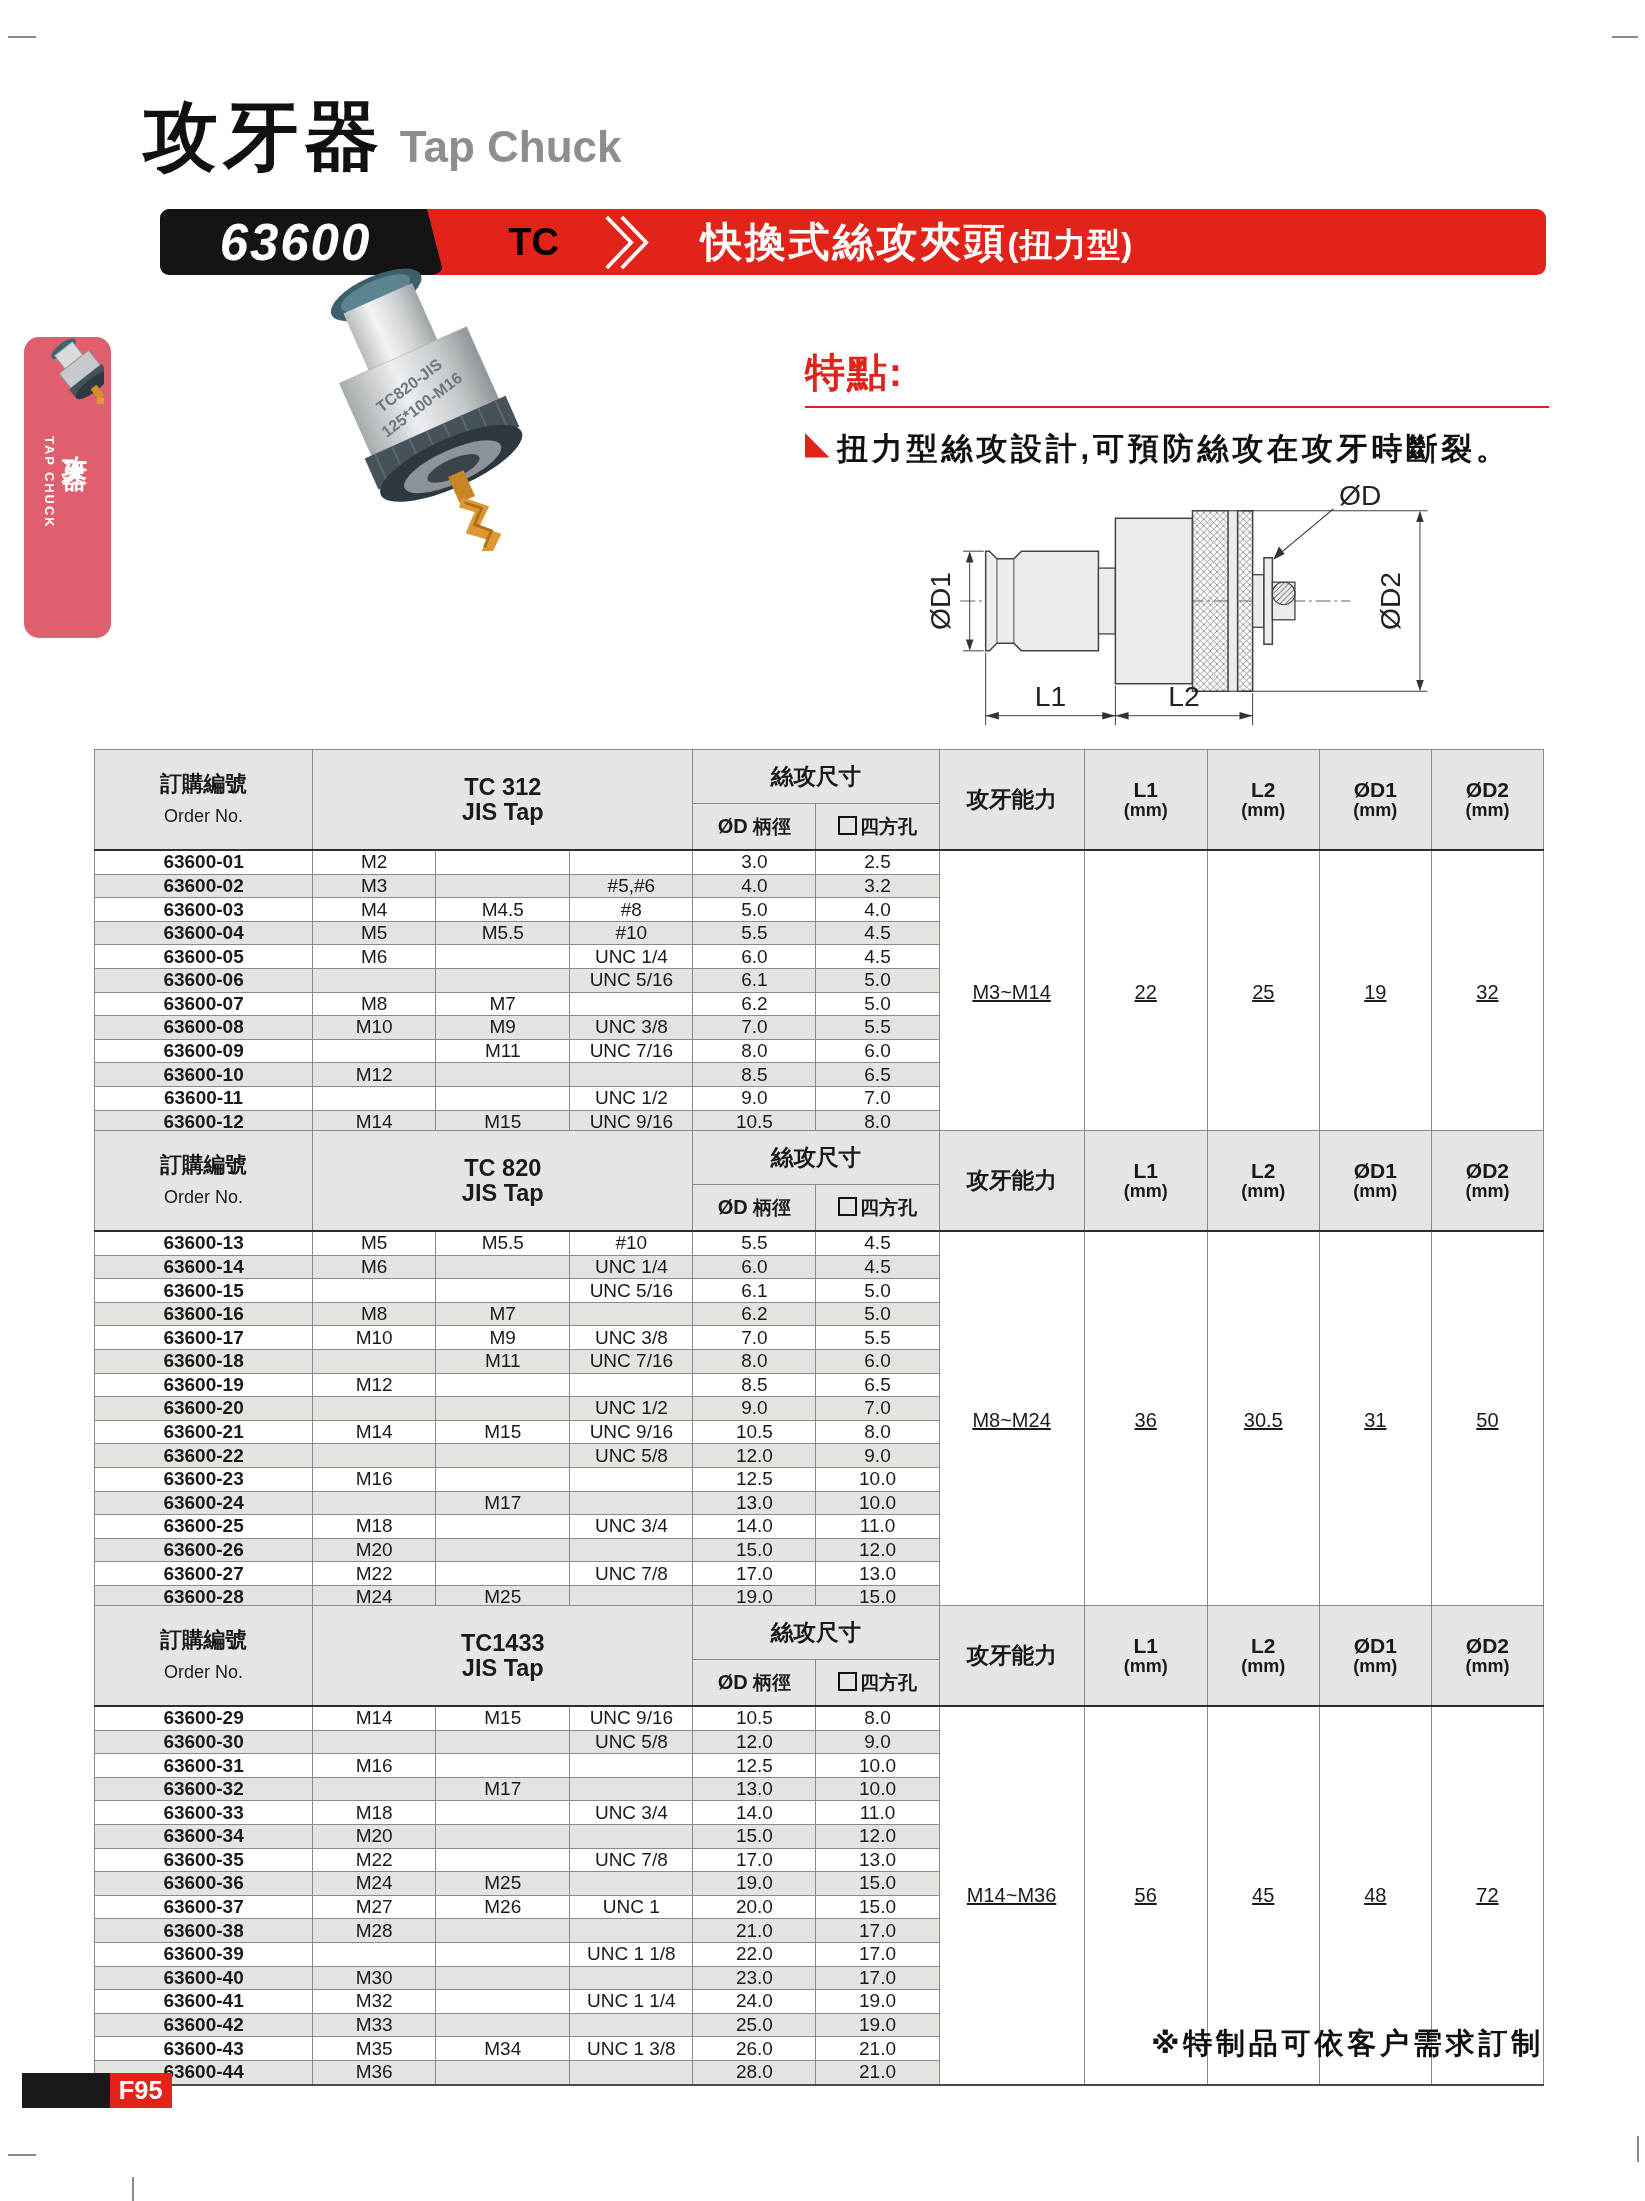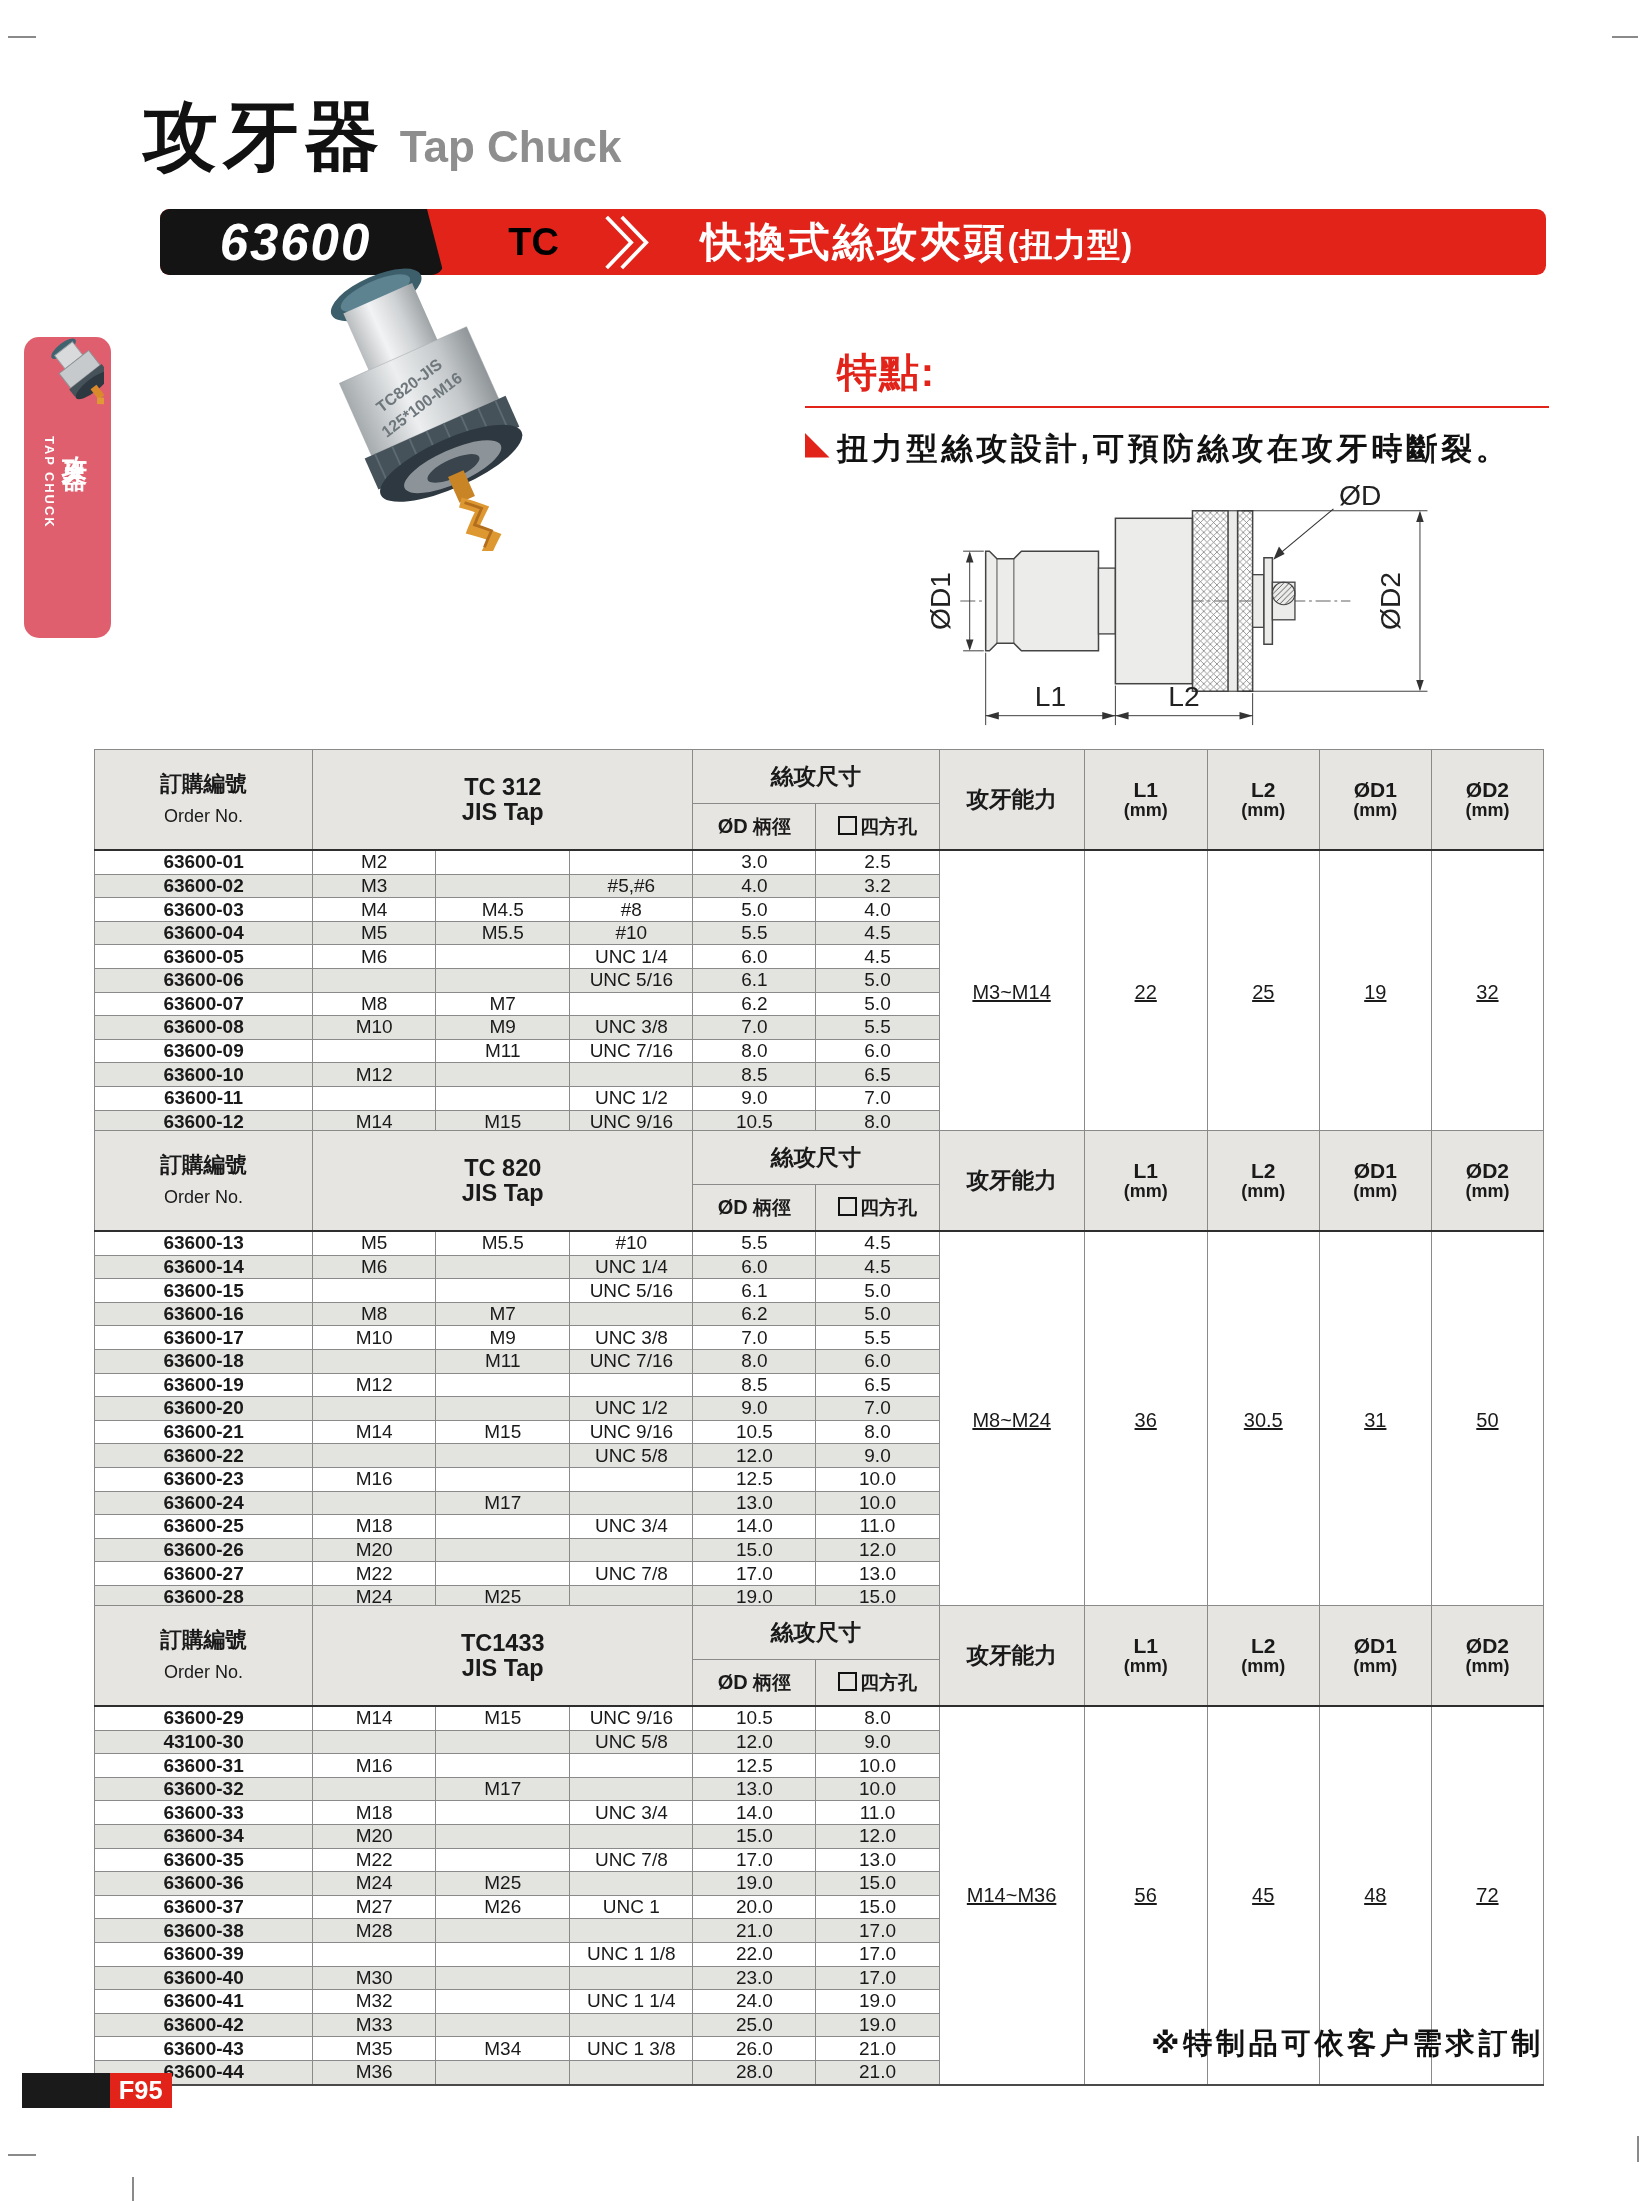--- a/index.html
+++ b/index.html
@@ -30,21 +30,21 @@
 
   
   .side-tab{position:absolute;left:23.5px;top:337px;width:87px;height:301px;background:#e05f6e;
             border-radius:15px;display:flex;flex-direction:column;align-items:center;}
   .side-texts{display:flex;flex-direction:row;margin-top:9.4px;}
   .side-zh{writing-mode:vertical-rl;color:#fff;font-size:25.4px;font-weight:bold;letter-spacing:5.6px;}
   .side-en{writing-mode:vertical-rl;color:#fff;font-size:13px;font-weight:bold;letter-spacing:1.9px;margin-right:1.9px;}
 
   
   .features{position:absolute;left:805px;top:345px;width:744px;}
-  .features-heading{color:#e2231a;font-size:40px;font-weight:bold;letter-spacing:1.9px;margin-left:32px;}
+  .features-heading{color:#e2231a;font-size:40px;font-weight:bold;letter-spacing:1.9px;}
   .features-rule{height:2.8px;background:#e2231a;margin-top:5.6px;}
   .feature-item{display:flex;align-items:flex-start;margin-top:20px;}
   .tri{width:24.5px;height:24.5px;background:#e2231a;clip-path:polygon(0 0,100% 100%,0 100%);
        flex:0 0 24.5px;margin-top:4.7px;margin-right:7.5px;}
   .feature-text{font-size:31px;font-weight:bold;letter-spacing:3.8px;color:#111;}
 
   
   .spec-table-host{position:absolute;left:94px;width:1450px;}
   table.spec{border-collapse:collapse;width:1450px;table-layout:fixed;padding-left:7px;}
   table.spec th,table.spec td{border:0.9px solid #8a8a8a;padding:0;text-align:center;vertical-align:middle;
@@ -666,21 +666,21 @@
             <td class="c3">UNC 9/16</td>
             <td class="c4">10.5</td>
             <td class="c5">8.0</td>
             <td rowspan="16" class="merge">M14~M36</td>
             <td rowspan="16" class="merge">56</td>
             <td rowspan="16" class="merge">45</td>
             <td rowspan="16" class="merge">48</td>
             <td rowspan="16" class="merge">72</td>
           </tr>
           <tr>
-            <td class="c0">43100-30</td>
+            <td class="c0">63600-30</td>
             <td class="c1"></td>
             <td class="c2"></td>
             <td class="c3">UNC 5/8</td>
             <td class="c4">12.0</td>
             <td class="c5">9.0</td>
           </tr>
           <tr>
             <td class="c0">63600-31</td>
             <td class="c1">M16</td>
             <td class="c2"></td>

